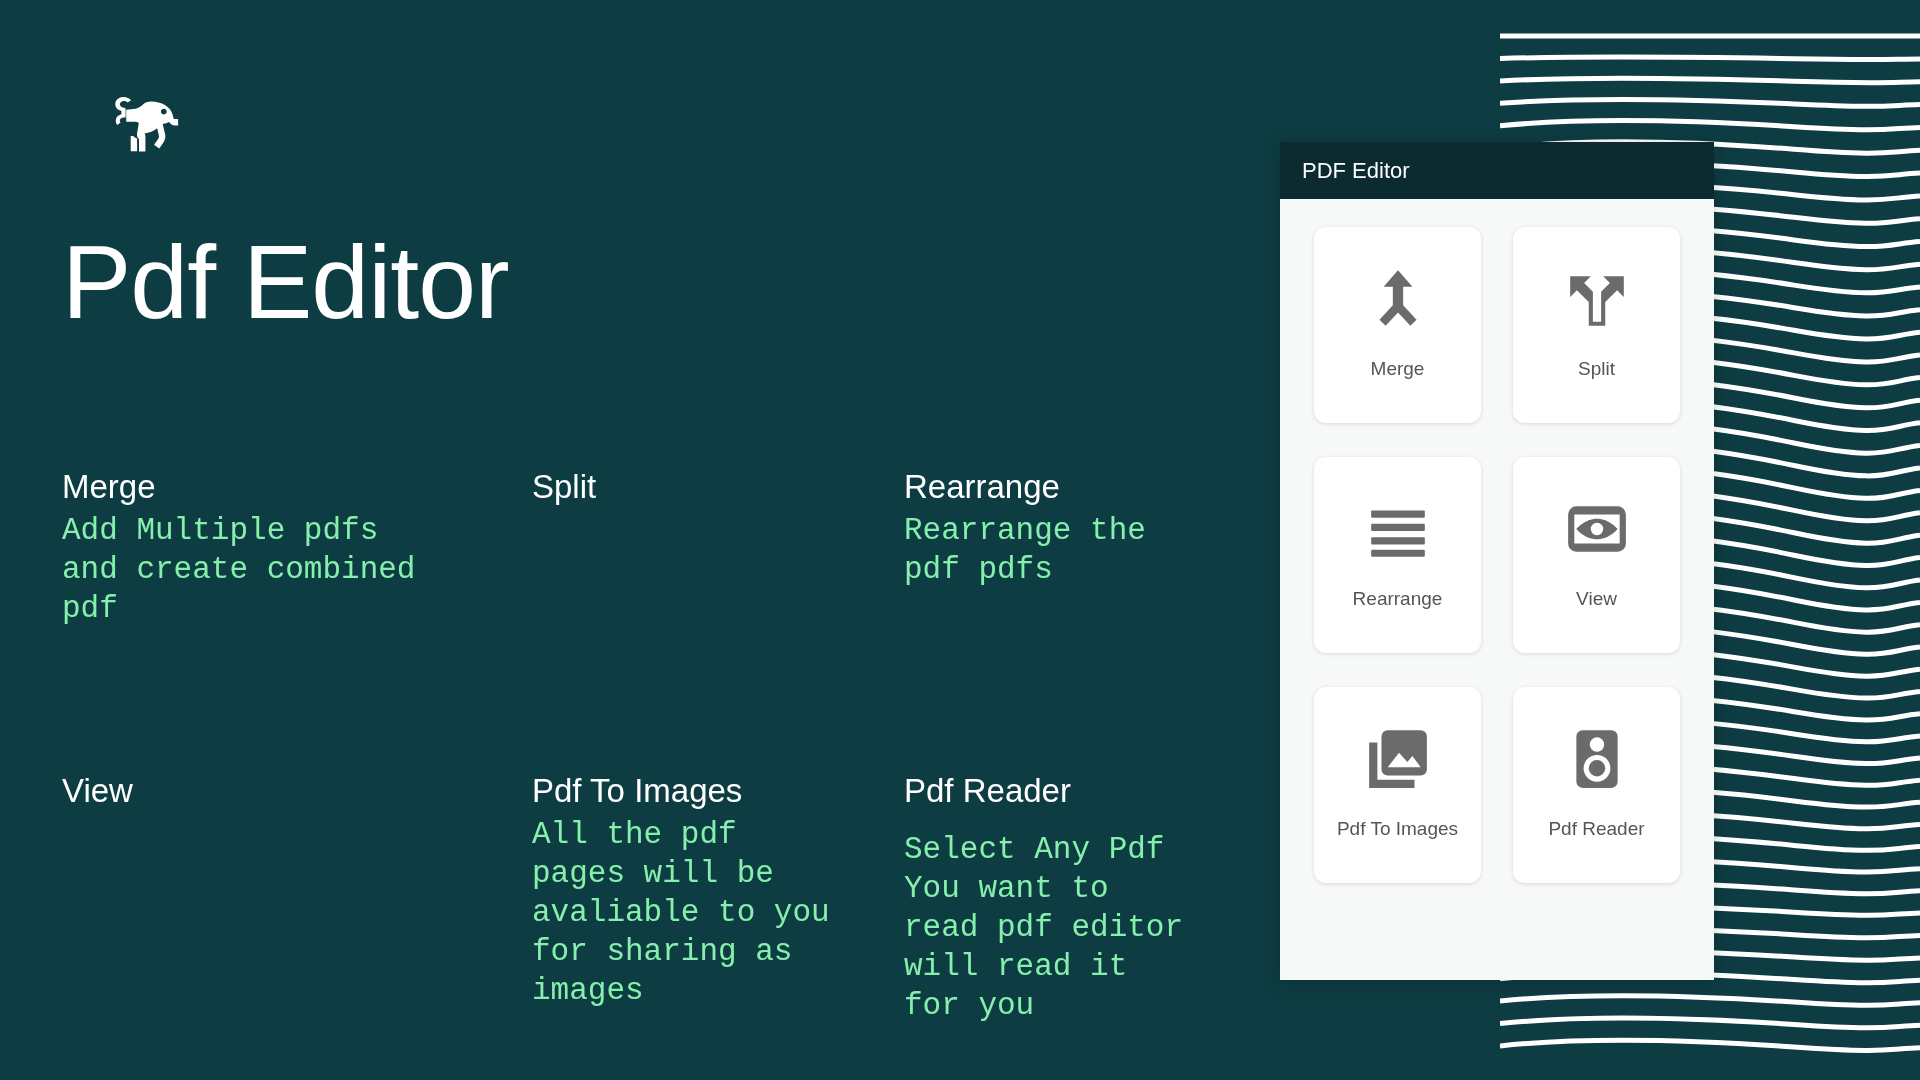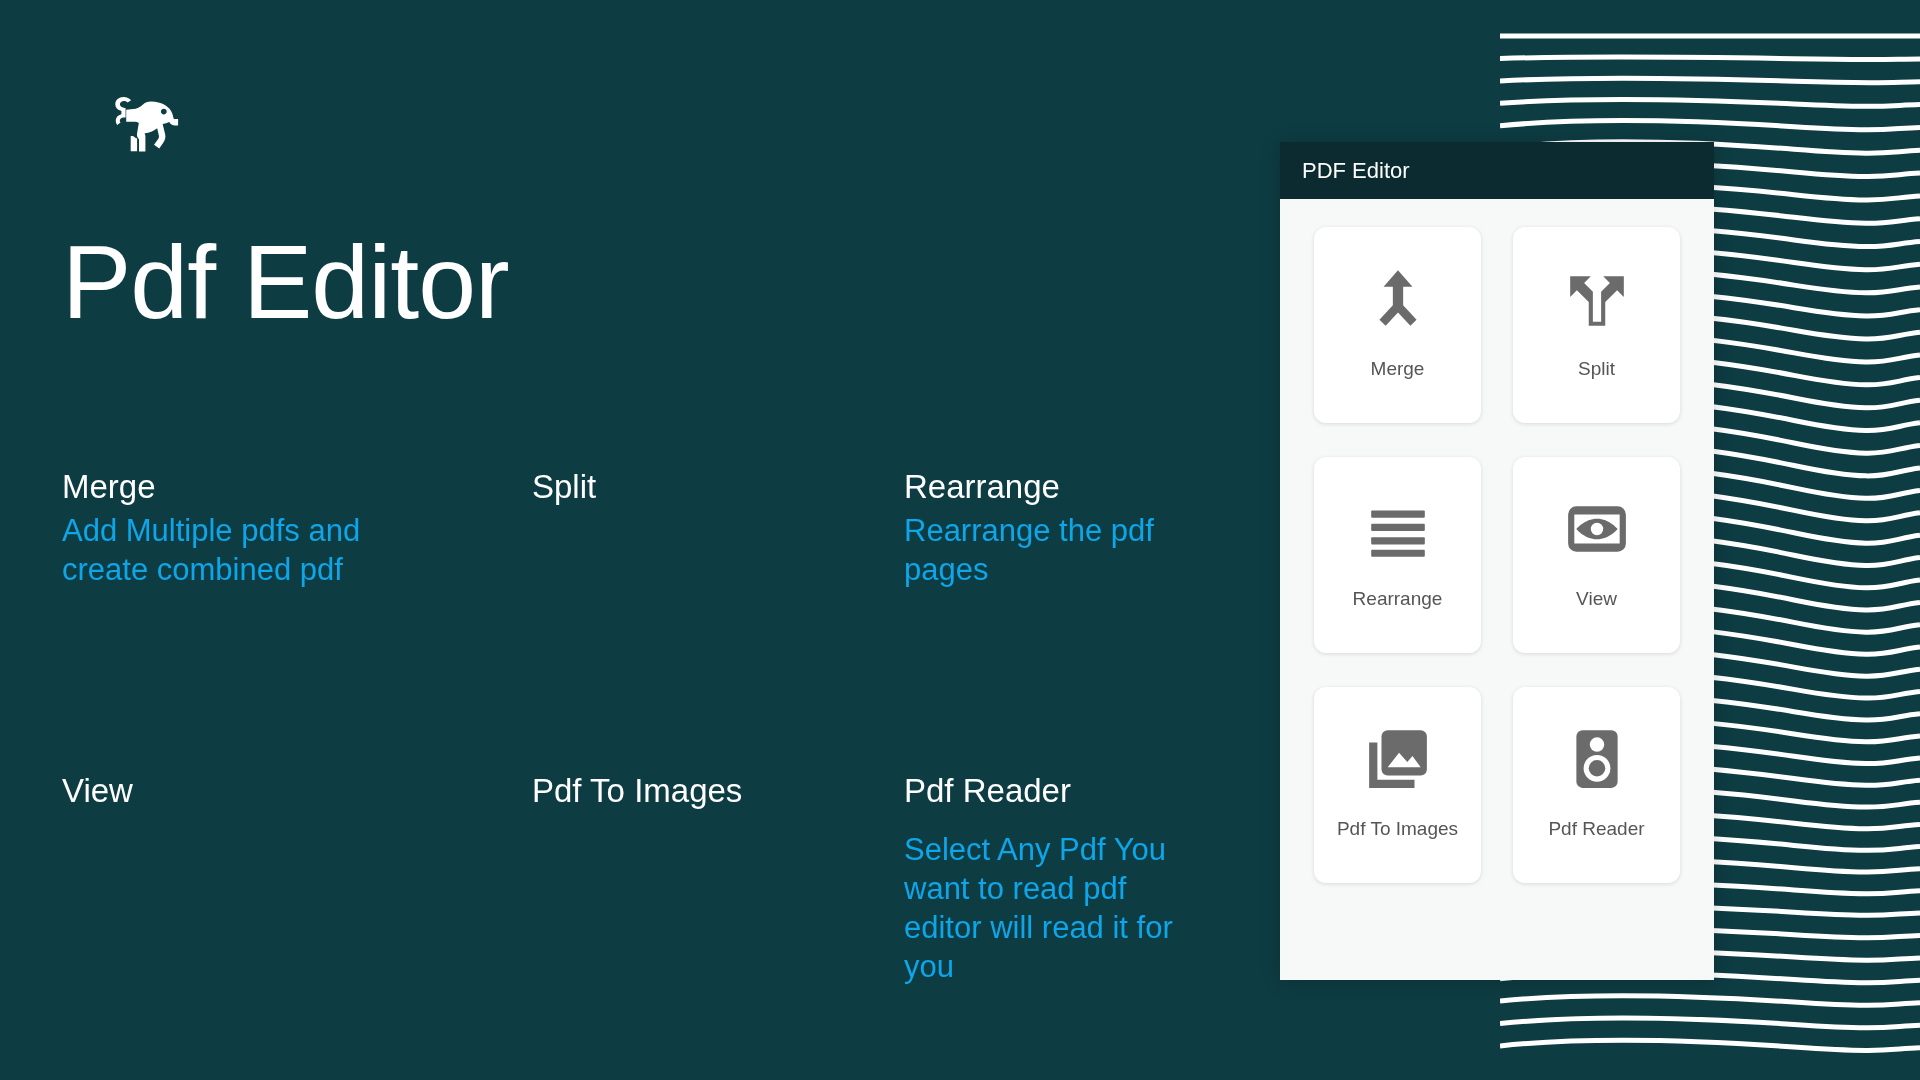--- a/index.html
+++ b/index.html
@@ -55,24 +55,25 @@
 
   .feature-title {
     font-size:33px;
     color:#ffffff;
     font-weight:400;
     line-height:1.15;
     margin-bottom:5px;
   }
   .feature-desc {
     font-size:31px;
-    color:#0ea5e9;
+    color:#86efac;
     font-weight:400;
     line-height:1.26;
     max-width:320px;
+    font-family:Liberation Mono, monospace;
   }
   #feature-row-1 .feature-col:nth-child(1) .feature-desc { max-width:380px; }
   #feature-row-1 .feature-col:nth-child(3) .feature-desc { max-width:310px; }
   #feature-row-2 .feature-col:nth-child(1) .feature-desc { max-width:415px; }
   #feature-row-2 .feature-col:nth-child(2) .feature-desc { max-width:300px; }
   #feature-row-2 .feature-col:nth-child(3) .feature-desc { max-width:295px;margin-top:20px; }
 
   
   #mockup {
     position:absolute;
@@ -424,30 +425,31 @@
   <div class="feature-grid" id="feature-row-1">
     <div class="feature-col">
       <div class="feature-title">Merge</div>
       <div class="feature-desc">Add Multiple pdfs and create combined pdf</div>
     </div>
     <div class="feature-col">
       <div class="feature-title">Split</div>
     </div>
     <div class="feature-col">
       <div class="feature-title">Rearrange</div>
-      <div class="feature-desc">Rearrange the pdf pages</div>
+      <div class="feature-desc">Rearrange the pdf pdfs</div>
     </div>
   </div>
 
   <div class="feature-grid" id="feature-row-2">
     <div class="feature-col">
       <div class="feature-title">View</div>
     </div>
     <div class="feature-col">
       <div class="feature-title">Pdf To Images</div>
+      <div class="feature-desc">All the pdf pages will be avaliable to you for sharing as images</div>
     </div>
     <div class="feature-col">
       <div class="feature-title">Pdf Reader</div>
       <div class="feature-desc">Select Any Pdf You want to read pdf editor will read it for you</div>
     </div>
   </div>
 
 </div>
 
 <div id="mockup">

